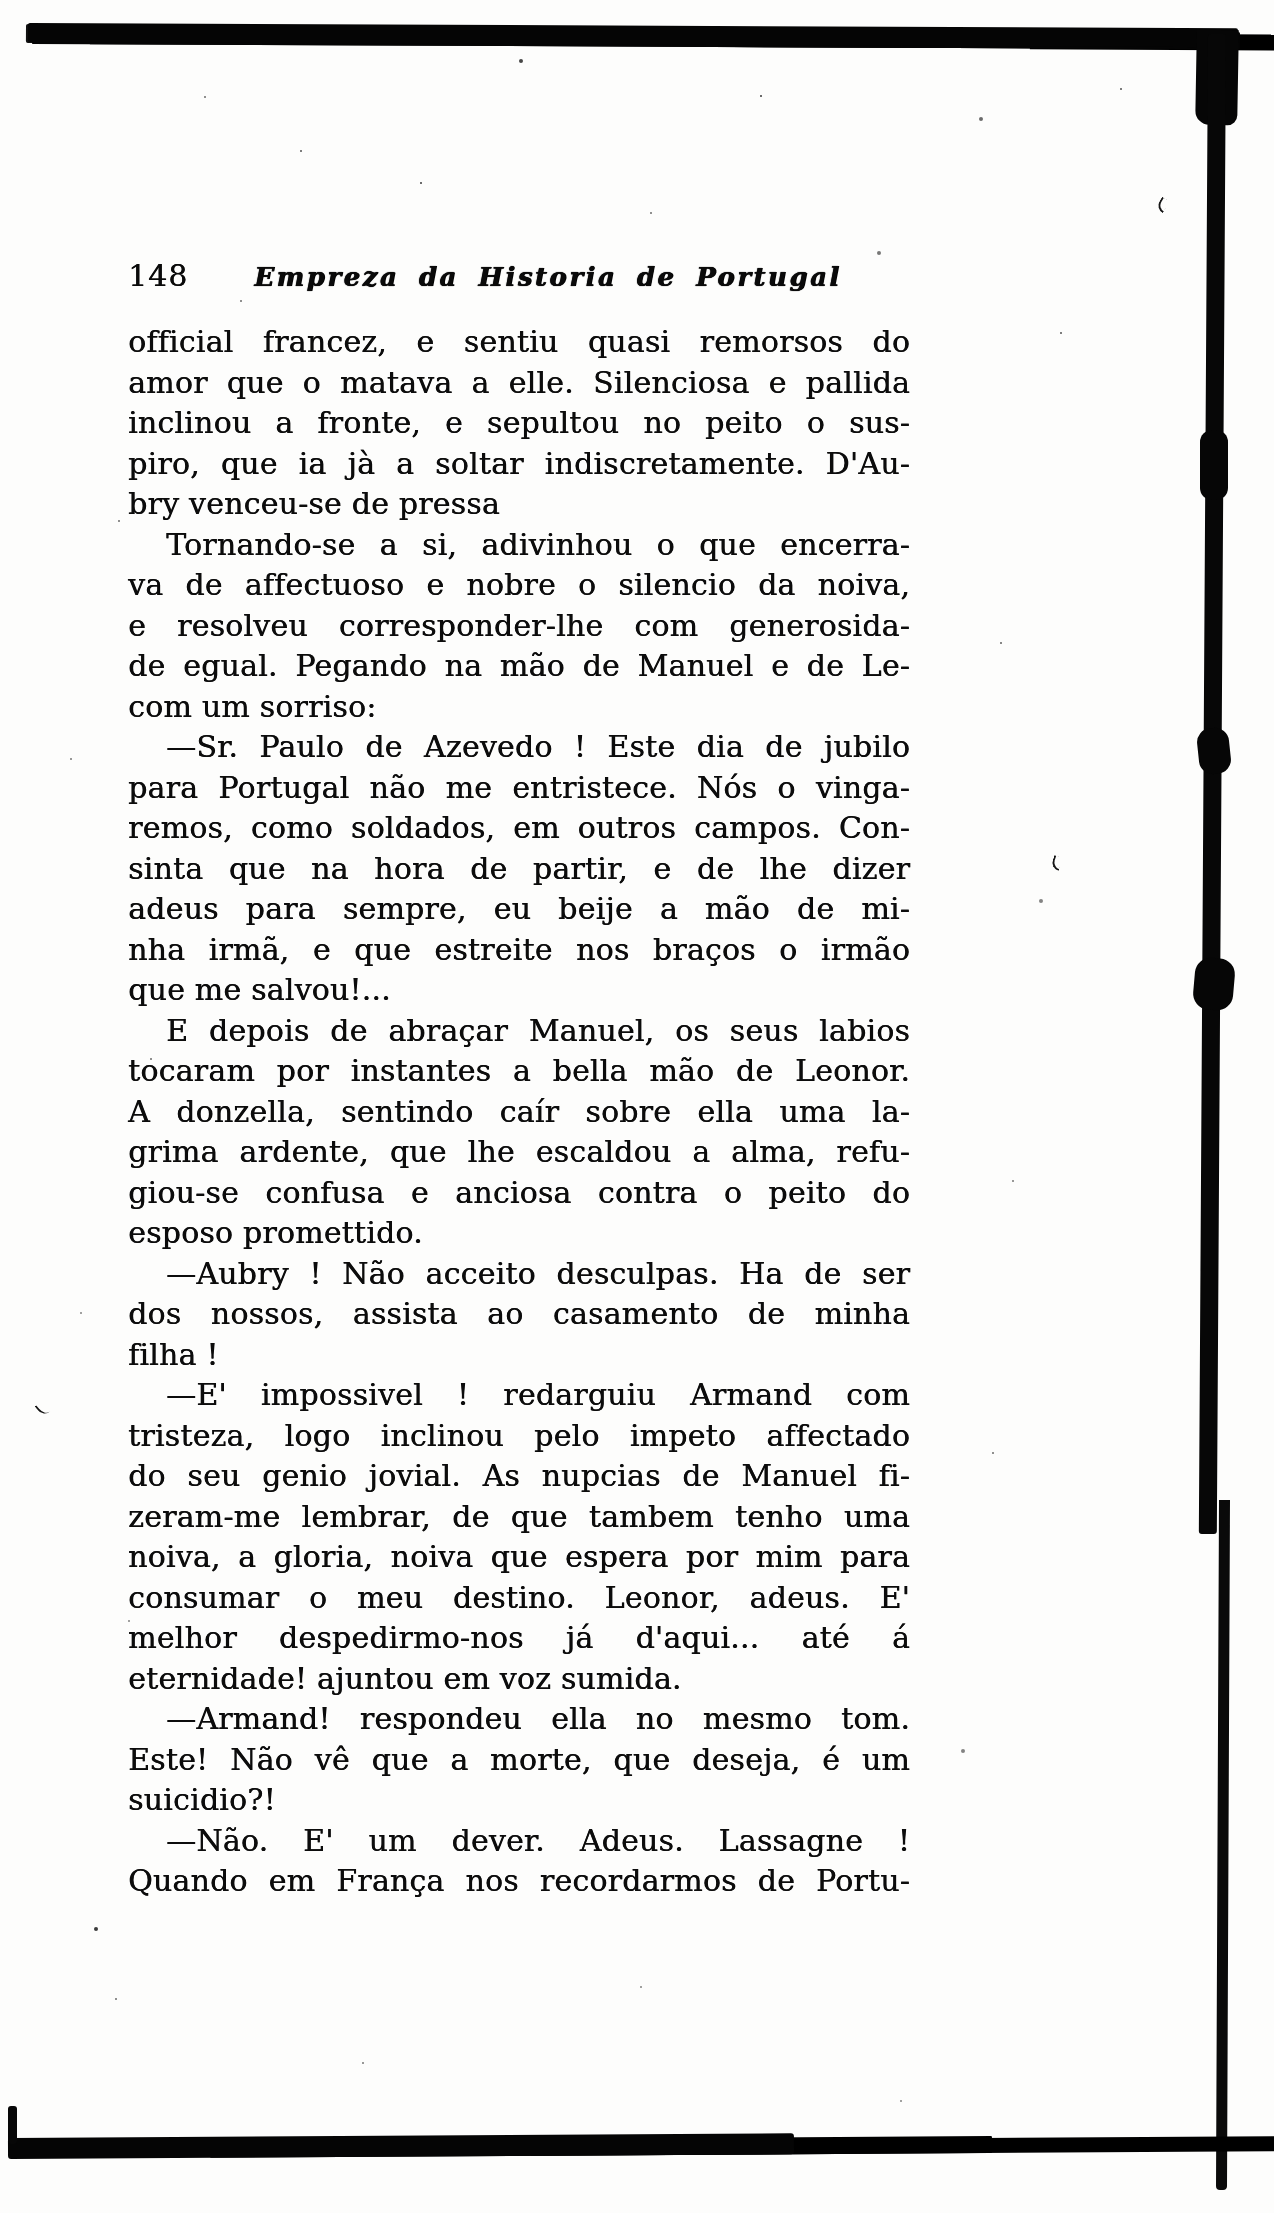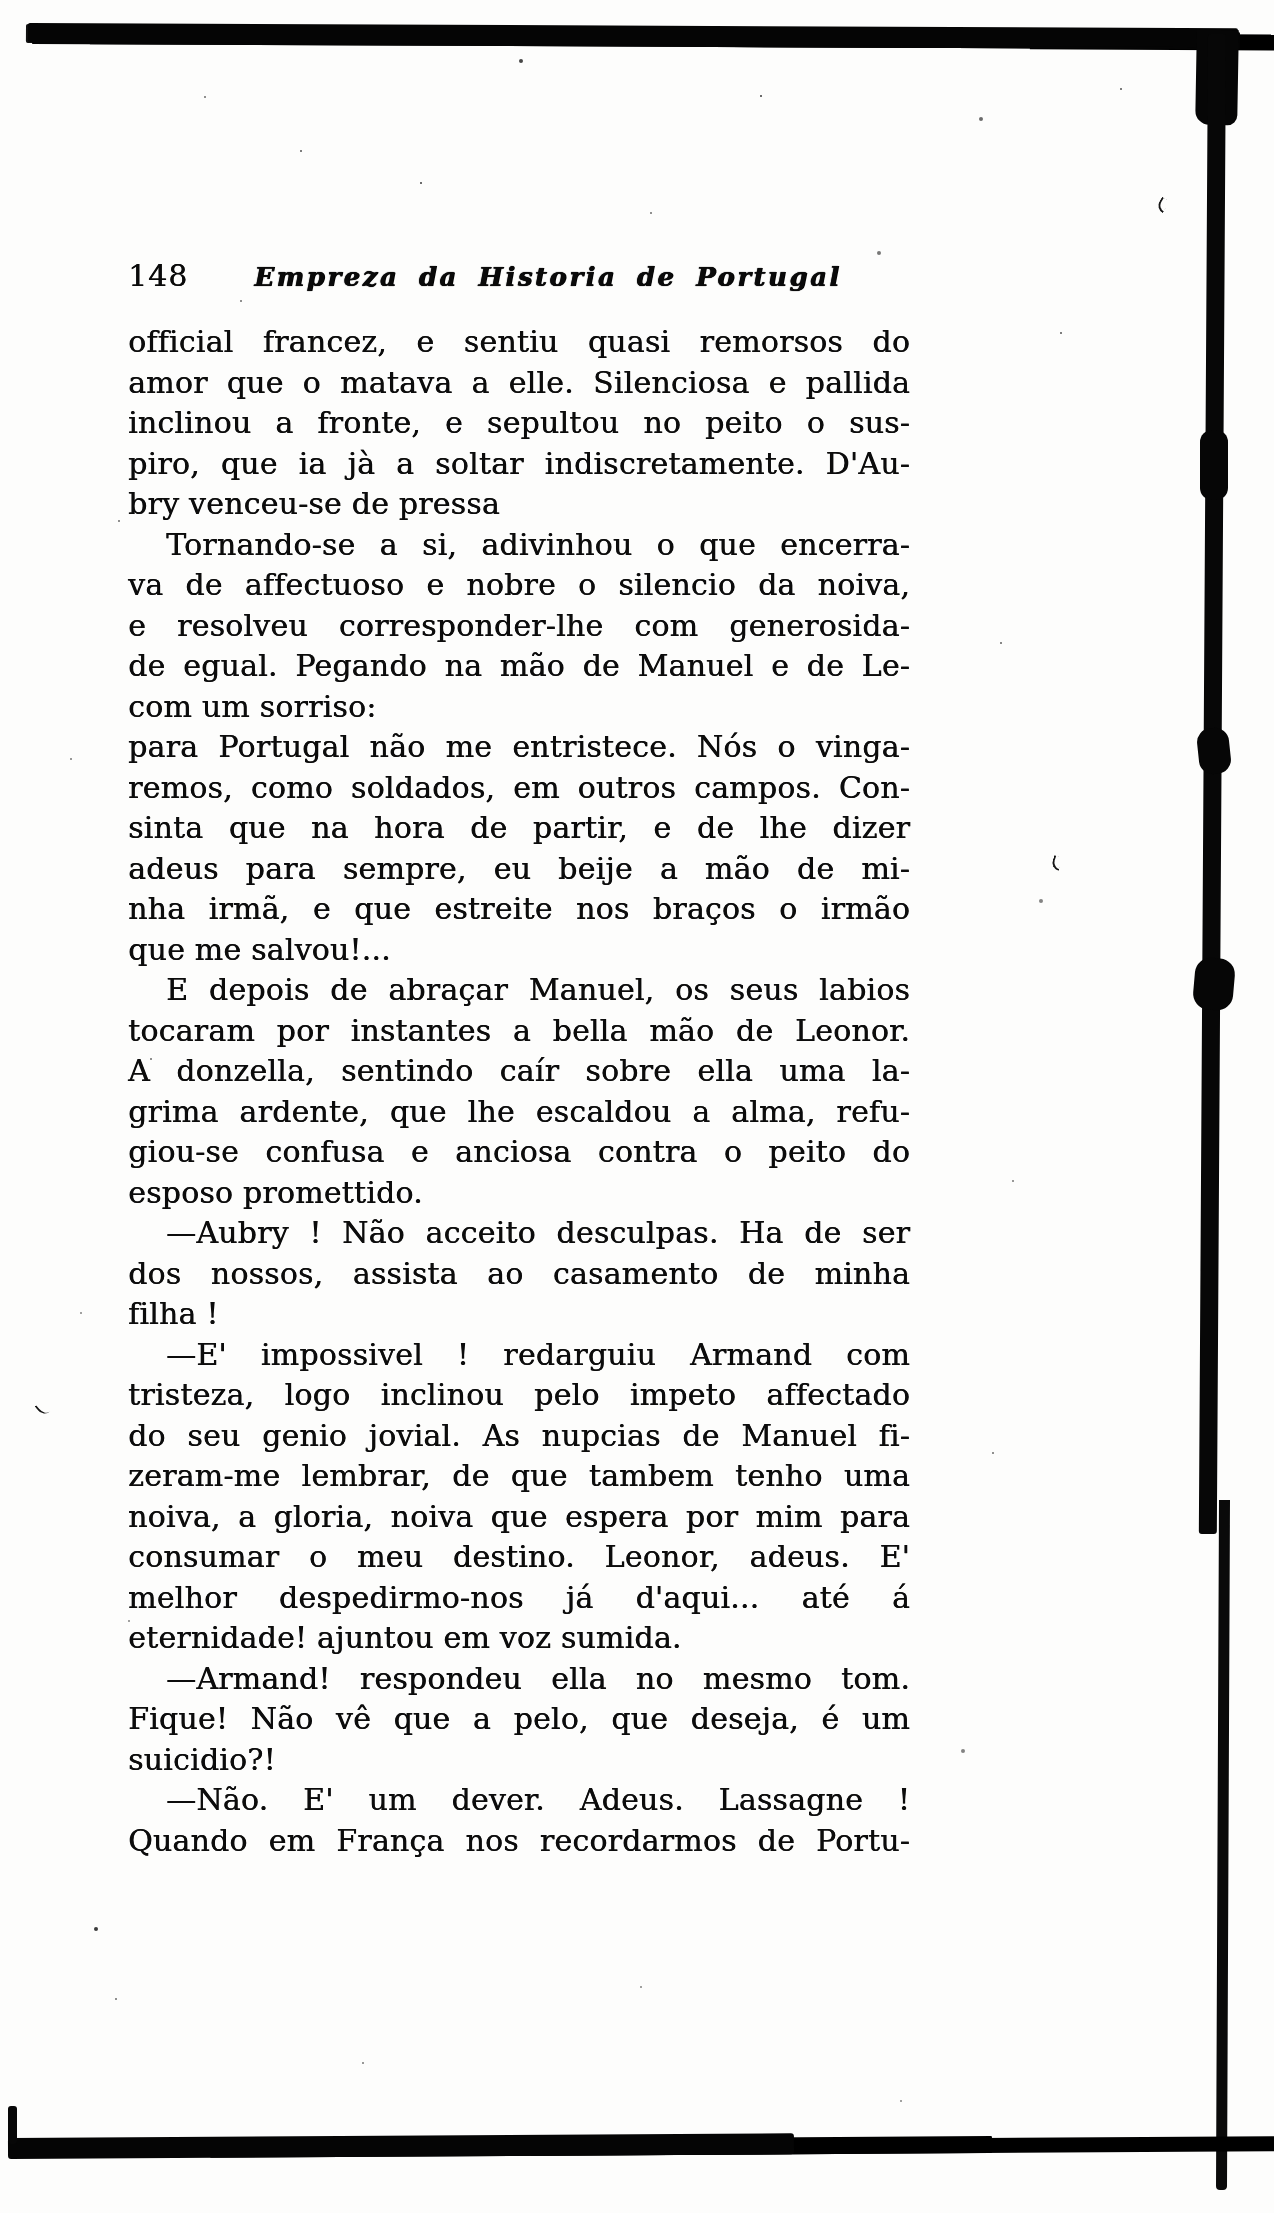--- a/index.html
+++ b/index.html
@@ -117,20 +117,21 @@
     <div class="line">official francez, e sentiu quasi remorsos do</div>
     <div class="line">amor que o matava a elle. Silenciosa e pallida</div>
     <div class="line">inclinou a fronte, e sepultou no peito o sus-</div>
     <div class="line">piro, que ia jà a soltar indiscretamente. D'Au-</div>
     <div class="line end">bry venceu-se de pressa</div>
     <div class="line ind">Tornando-se a si, adivinhou o que encerra-</div>
     <div class="line">va de affectuoso e nobre o silencio da noiva,</div>
     <div class="line">e resolveu corresponder-lhe com generosida-</div>
     <div class="line">de egual. Pegando na mão de Manuel e de Le-</div>
     <div class="line end">com um sorriso:</div>
+    <div class="line ind">—Sr. Paulo de Azevedo ! Este dia de jubilo</div>
     <div class="line">para Portugal não me entristece. Nós o vinga-</div>
     <div class="line">remos, como soldados, em outros campos. Con-</div>
     <div class="line">sinta que na hora de partir, e de lhe dizer</div>
     <div class="line">adeus para sempre, eu beije a mão de mi-</div>
     <div class="line">nha irmã, e que estreite nos braços o irmão</div>
     <div class="line end">que me salvou!...</div>
     <div class="line ind">E depois de abraçar Manuel, os seus labios</div>
     <div class="line">tocaram por instantes a bella mão de Leonor.</div>
     <div class="line">A donzella, sentindo caír sobre ella uma la-</div>
     <div class="line">grima ardente, que lhe escaldou a alma, refu-</div>
@@ -141,19 +142,19 @@
     <div class="line end">filha !</div>
     <div class="line ind">—E' impossivel ! redarguiu Armand com</div>
     <div class="line">tristeza, logo inclinou pelo impeto affectado</div>
     <div class="line">do seu genio jovial. As nupcias de Manuel fi-</div>
     <div class="line">zeram-me lembrar, de que tambem tenho uma</div>
     <div class="line">noiva, a gloria, noiva que espera por mim para</div>
     <div class="line">consumar o meu destino. Leonor, adeus. E'</div>
     <div class="line">melhor despedirmo-nos já d'aqui... até á</div>
     <div class="line end">eternidade! ajuntou em voz sumida.</div>
     <div class="line ind">—Armand! respondeu ella no mesmo tom.</div>
-    <div class="line">Fique! Não vê que a pelo, que deseja, é um</div>
+    <div class="line">Este! Não vê que a morte, que deseja, é um</div>
     <div class="line end">suicidio?!</div>
     <div class="line ind">—Não. E' um dever. Adeus. Lassagne !</div>
     <div class="line">Quando em França nos recordarmos de Portu-</div>
   </div>
 
 </div>
 
 </body></html>

